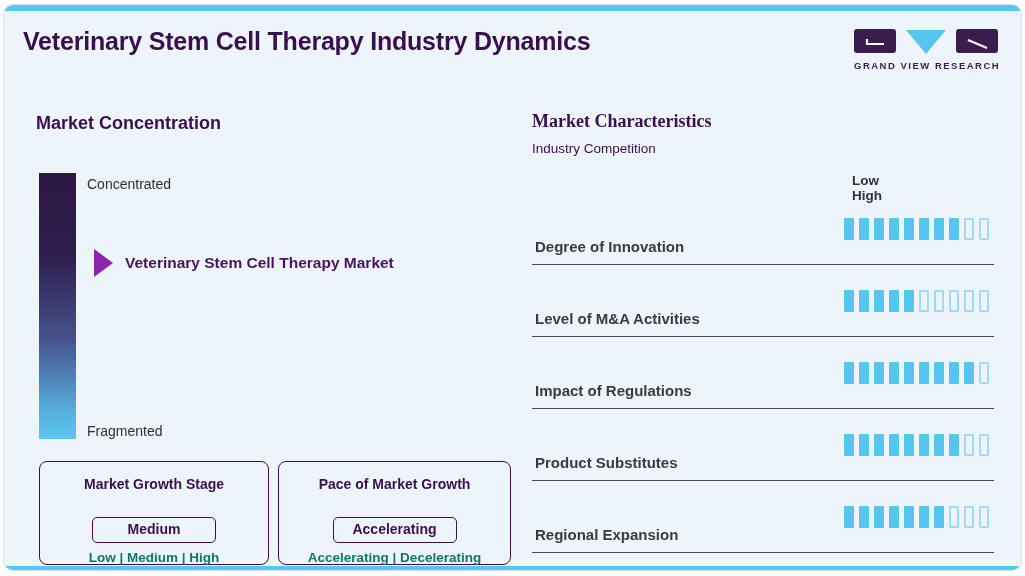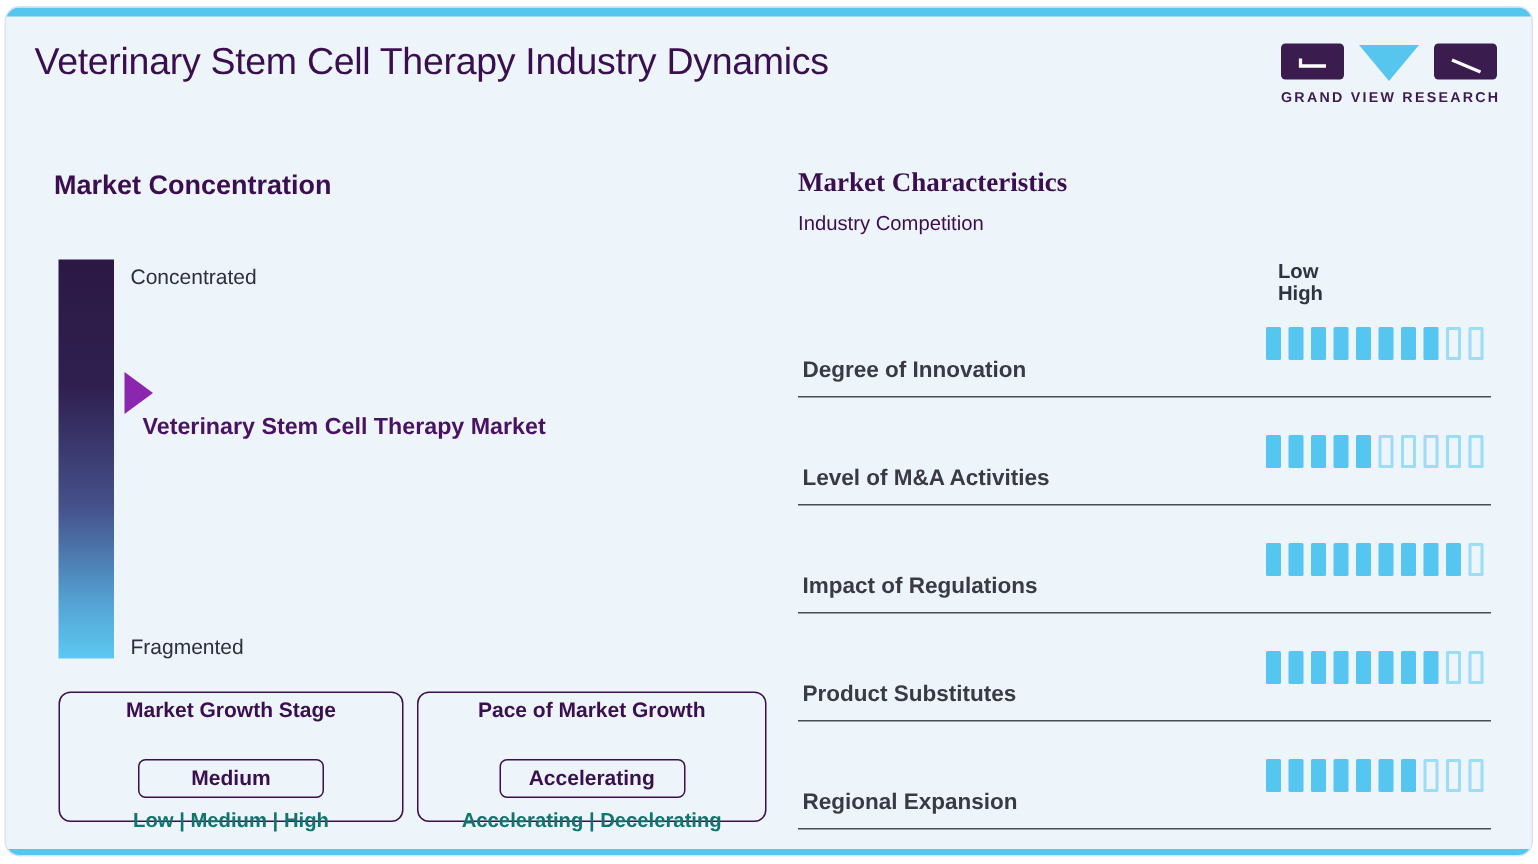--- a/index.html
+++ b/index.html
@@ -5,48 +5,48 @@
   * { margin:0; padding:0; box-sizing:border-box; }
   html,body { background:#ffffff; }
   body { font-family:"Liberation Sans", sans-serif; }
   .page { position:relative; width:1025px; height:576px; background:#ffffff; overflow:hidden; }
 
   .card { position:absolute; left:3px; top:4px; width:1019px; height:567px;
           background:#edf4fa; border:1px solid #d9e4f0; border-radius:10px; overflow:hidden; }
   .accent-top    { position:absolute; top:0; left:0; right:0; height:6px; background:#56c6ef; }
   .accent-bottom { position:absolute; bottom:0; left:0; right:0; height:4px; background:#56c6ef; }
 
-  .title { position:absolute; left:19px; top:22px; font-size:25px; font-weight:normal;
+  .title { position:absolute; left:19px; top:22px; font-size:25px; font-weight:bold;
            color:#3a0f4f; letter-spacing:-0.2px; }
 
   
   .logo { position:absolute; left:850px; top:24px; width:144px; }
   .logo-marks { display:flex; align-items:flex-start; justify-content:space-between; height:26px; }
   .logo-block { width:42px; height:24px; background:#3a1c4e; border-radius:3px; position:relative; }
   .logo-block svg { position:absolute; left:0; top:0; }
   .logo-tri { width:0; height:0; border-left:20px solid transparent; border-right:20px solid transparent;
               border-top:24px solid #56c6ef; margin-top:1px; }
   .logo-word { margin-top:5px; font-size:9.5px; font-weight:bold; letter-spacing:1.5px;
                color:#3a1c4e; white-space:nowrap; text-align:center; }
 
   h2.section { position:absolute; font-size:18px; font-weight:bold; color:#3a0f4f; }
 
   
   .grad-bar { position:absolute; left:35px; top:168px; width:37px; height:266px;
               background:linear-gradient(to bottom, #2c1843 0%, #2f2050 32%, #45518b 62%, #55a9d9 88%, #5bc9f1 100%); }
   .scale-label { position:absolute; font-size:14px; color:#2e2e3c; }
   .lbl-concentrated { left:83px; top:171px; }
   .lbl-fragmented   { left:83px; top:418px; }
-  .marker { position:absolute; left:79px; top:243px; height:30px; display:flex; align-items:flex-start;flex-direction:column; }
+  .marker { position:absolute; left:90px; top:243px; height:30px; display:flex; align-items:center; }
   .marker-arrow { width:0; height:0; border-top:14px solid transparent; border-bottom:14px solid transparent;
                   border-left:19px solid #8b27ae; }
   .marker-text { margin-left:12px; font-size:15.5px; font-weight:bold; color:#4a1263; white-space:nowrap; }
 
-  .info-box { position:absolute; top:456px; height:87px; border:1.5px solid #3a0f4f; border-radius:8px;
-              background:transparent; text-align:center; padding-top:3px; }
+  .info-box { position:absolute; top:456px; height:104px; border:1.5px solid #3a0f4f; border-radius:8px;
+              background:transparent; text-align:center; padding-top:14px; }
   .box-1 { left:35px; width:230px; }
   .box-2 { left:274px; width:233px; }
   .box-title { font-size:14px; font-weight:bold; color:#3a0f4f; }
   .box-chip { display:inline-block; margin-top:25px; min-width:124px; height:26px; line-height:23px;
               padding:0 14px; border:1.3px solid #3a0f4f; border-radius:5px;
               font-size:14px; font-weight:bold; color:#3a0f4f; }
   .box-options { margin-top:7px; font-size:13.5px; font-weight:bold; color:#0f766e; white-space:nowrap; }
 
   
   .right-col { position:absolute; left:528px; top:106px; width:462px; }

